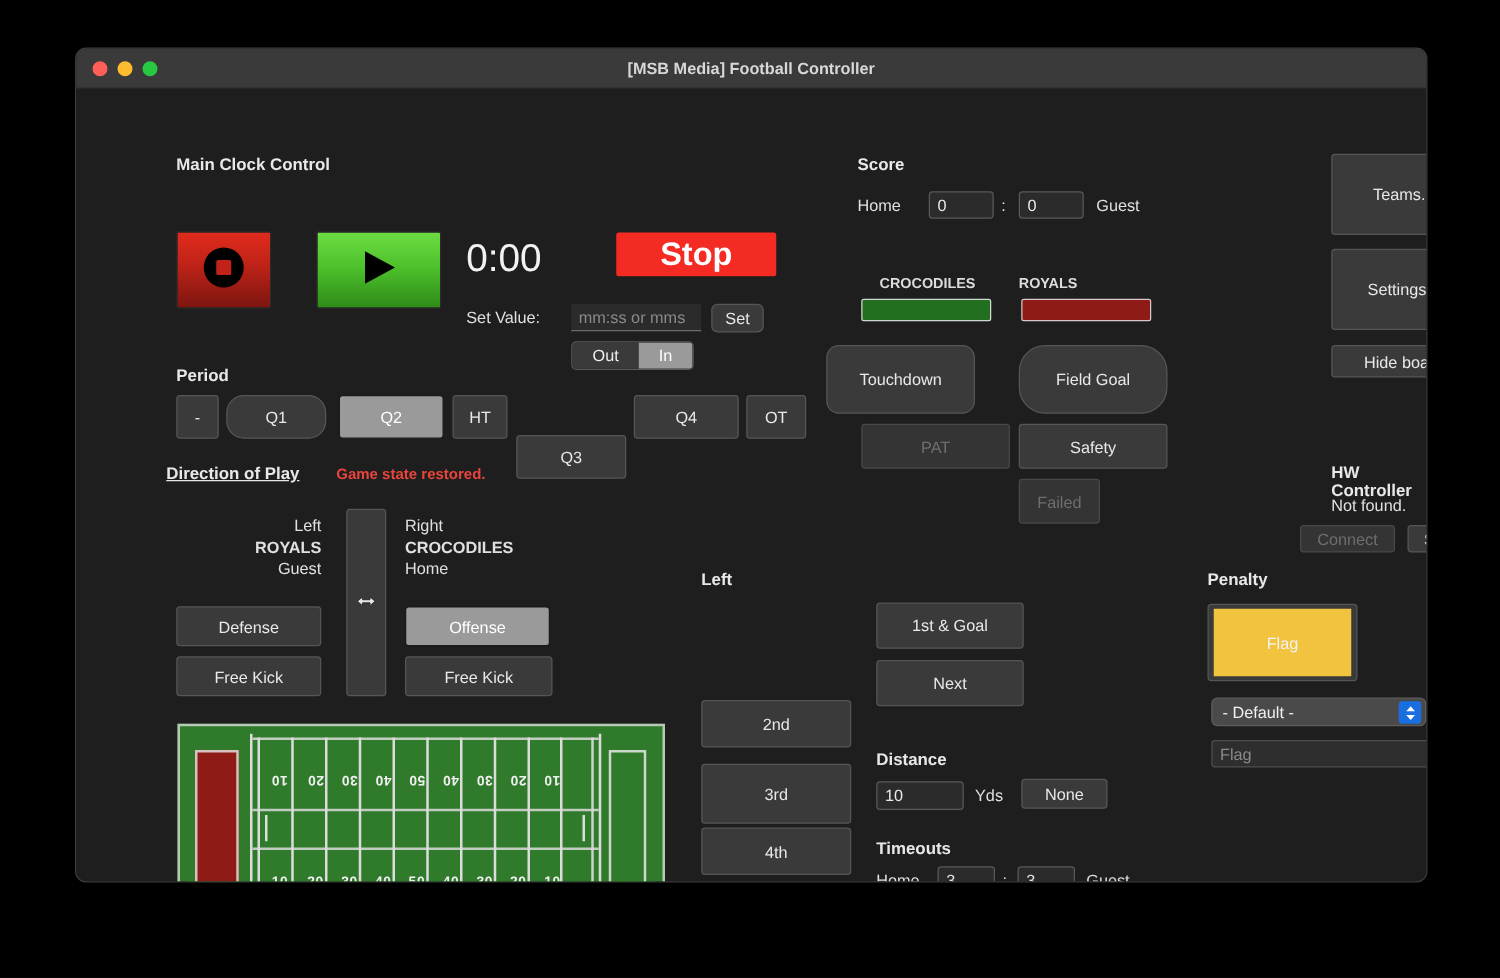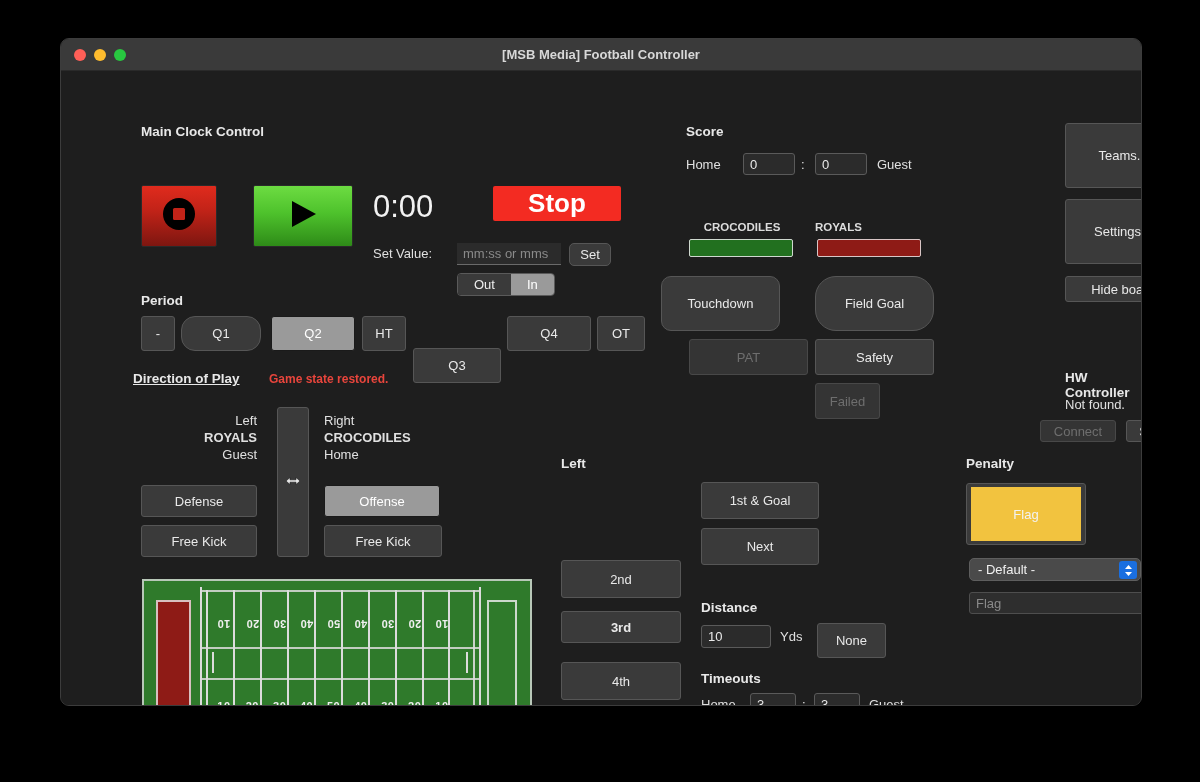--- a/index.html
+++ b/index.html
@@ -301,30 +301,30 @@
 
     <div class="abs btn" style="left:600px; top:205px; width:119px; height:55px;border-radius:10px;">Touchdown</div>
     <div class="abs btn" style="left:754px; top:205px; width:119px; height:55px;border-radius:21px;">Field Goal</div>
     <div class="abs btn dis" style="left:628px; top:268px; width:119px; height:36px;">PAT</div>
     <div class="abs btn" style="left:754px; top:268px; width:119px; height:36px;">Safety</div>
     <div class="abs btn dis" style="left:754px; top:312px; width:65px; height:36px;">Failed</div>
 
     <div class="abs sec-title" style="left:500px; top:385px;">Left</div>
 
     <div class="abs btn" style="left:500px; top:489px; width:120px; height:38px;">2nd</div>
-    <div class="abs btn" style="left:500px; top:540px; width:120px; height:32px;font-weight:bold;">3rd</div>
+    <div class="abs btn" style="left:500px; top:540px; width:120px; height:48px;">3rd</div>
     <div class="abs btn" style="left:500px; top:591px; width:120px; height:38px;">4th</div>
 
     <div class="abs btn" style="left:640px; top:411px; width:118px; height:37px;">1st &amp; Goal</div>
     <div class="abs btn" style="left:640px; top:457px; width:118px; height:37px;">Next</div>
 
     <div class="abs sec-title" style="left:640px; top:529px;">Distance</div>
     <input class="abs field-input" style="left: 640px; top: 554px; width: 70px; height: 23px;" value="10">
     <div class="abs lbl" style="left:719px; top:558px;">Yds</div>
-    <div class="abs btn" style="left:756px; top:552px; width:69px; height:35px;">None</div>
+    <div class="abs btn" style="left:756px; top:552px; width:69px; height:24px;">None</div>
 
     <div class="abs sec-title" style="left:640px; top:600px;">Timeouts</div>
     <div class="abs lbl" style="left:640px; top:626px;">Home</div>
     <input class="abs field-input" style="left: 689px; top: 622px; width: 46px; height: 22px;" value="3">
     <div class="abs lbl" style="left:741px; top:626px;">:</div>
     <input class="abs field-input" style="left: 753px; top: 622px; width: 46px; height: 22px;" value="3">
     <div class="abs lbl" style="left:808px; top:626px;">Guest</div>
 
     <div class="abs sec-title" style="left:905px; top:385px;">Penalty</div>
 

